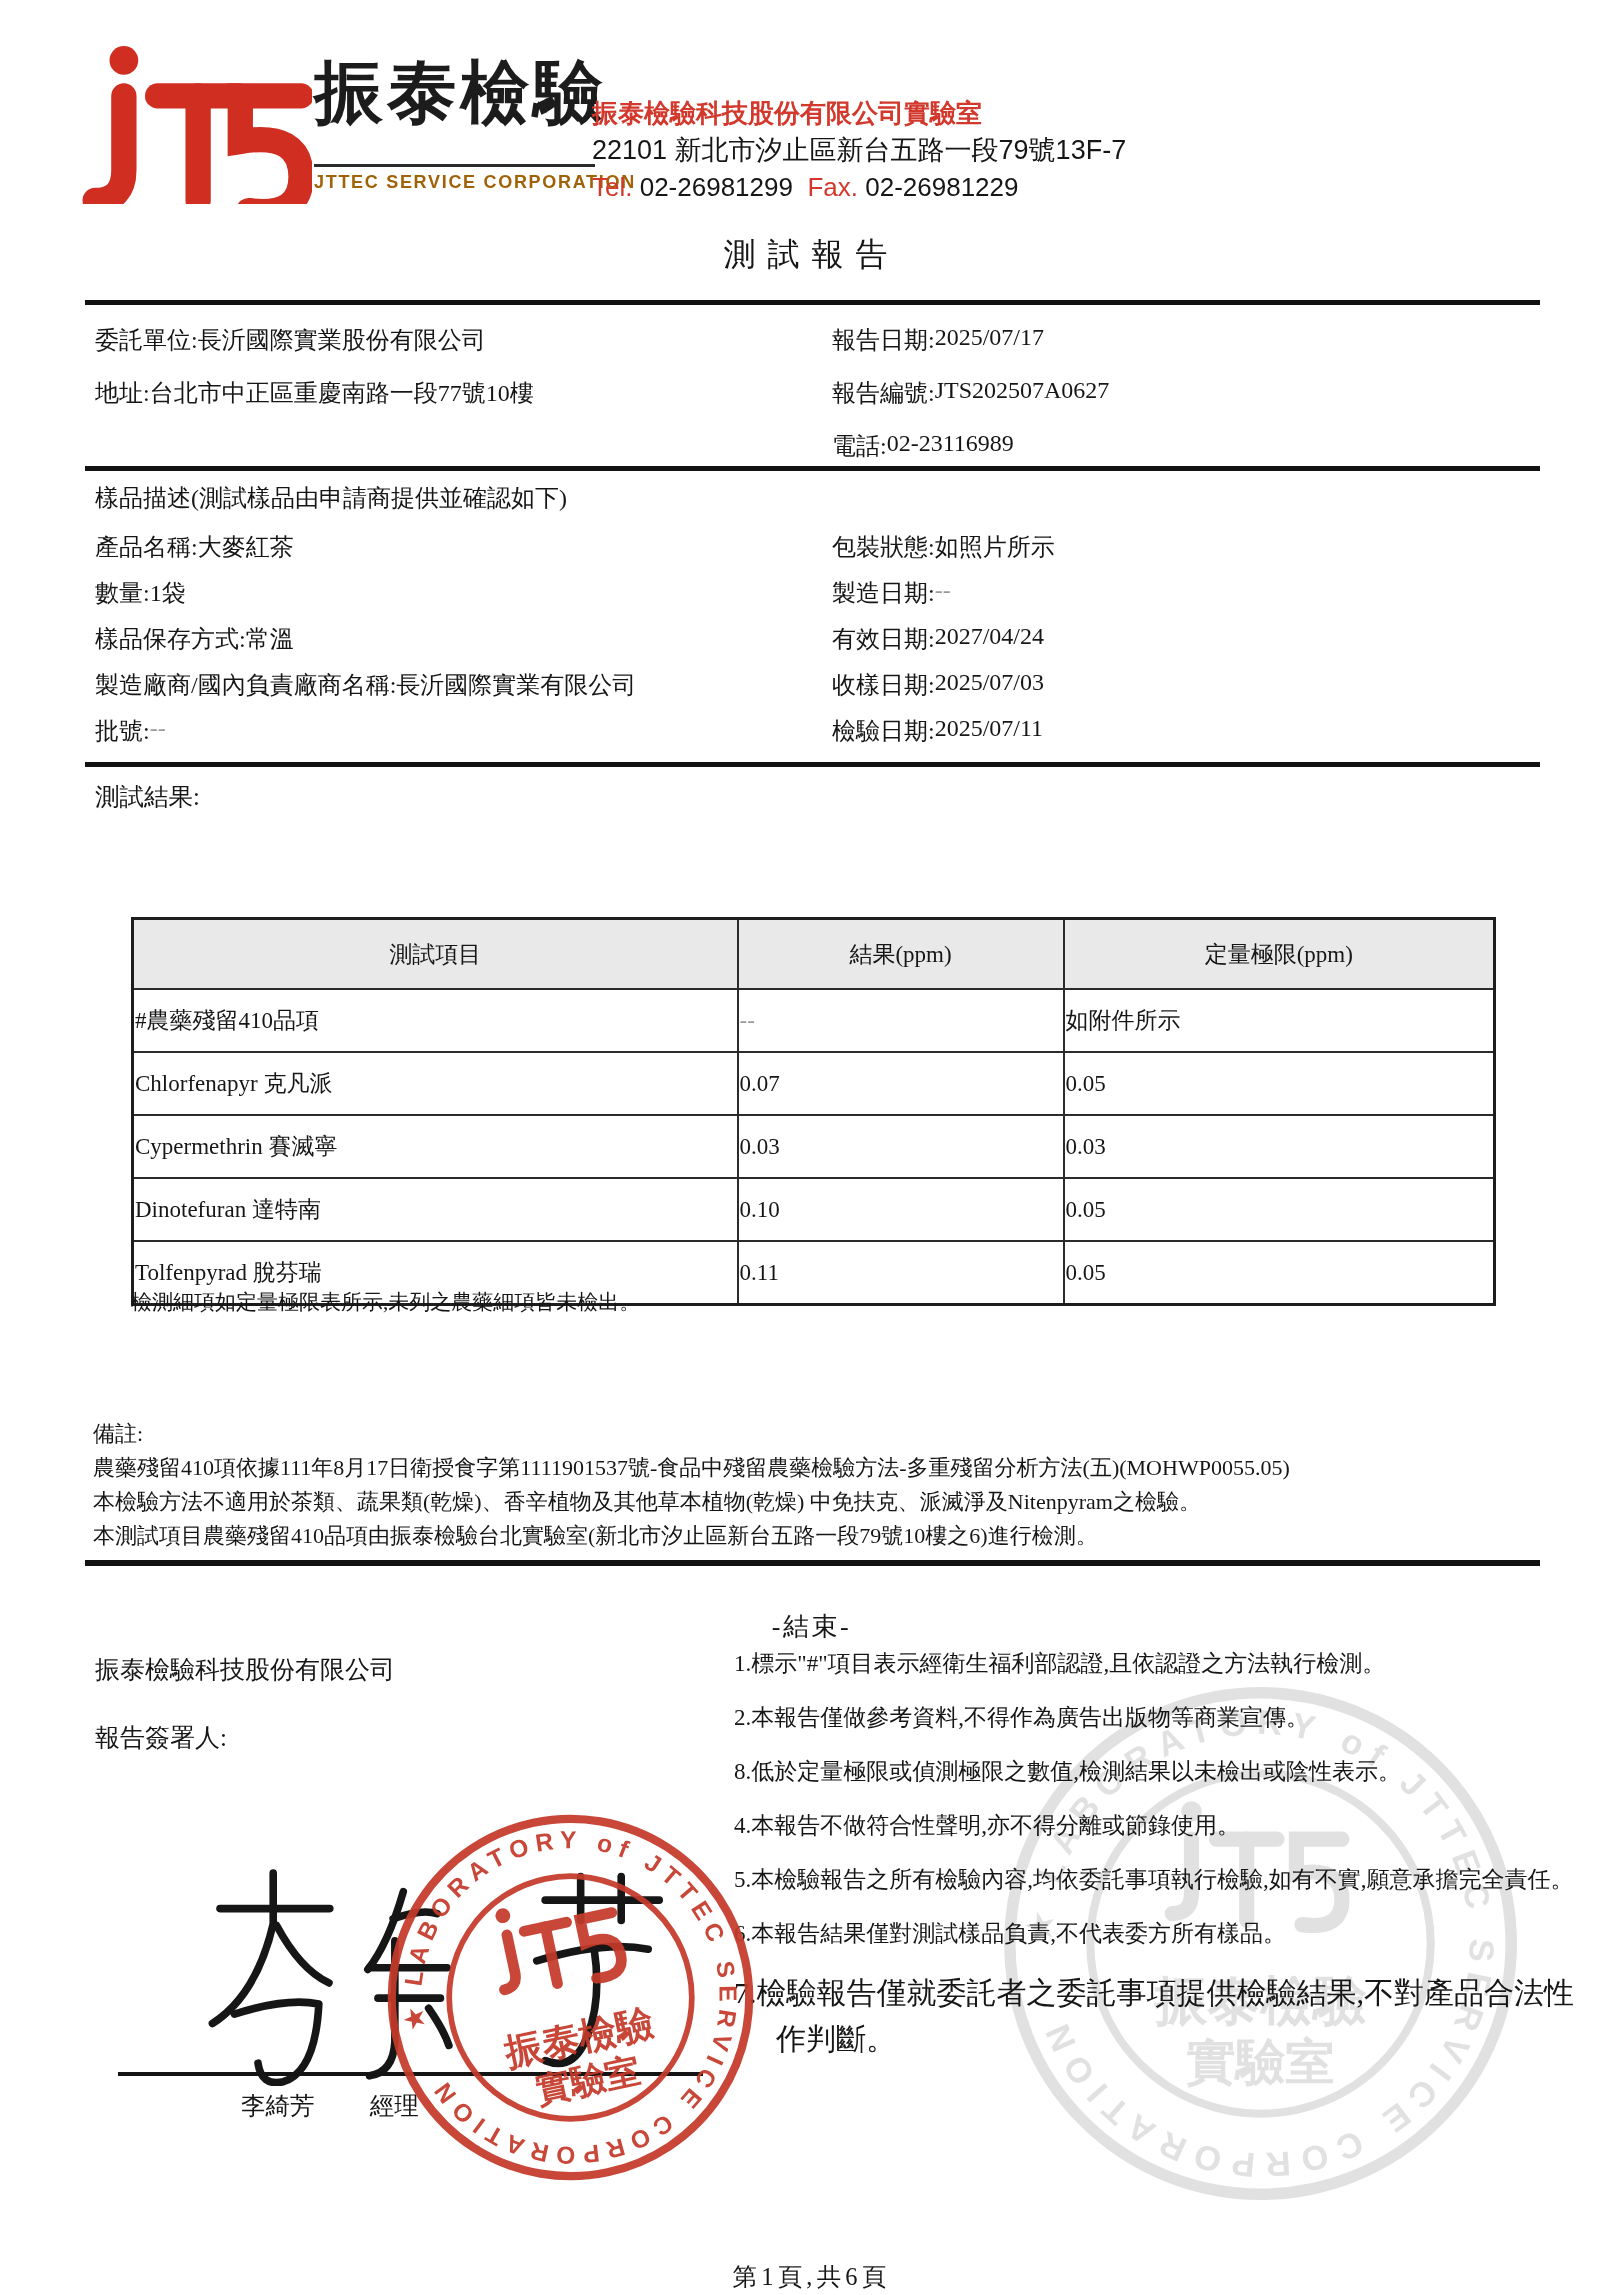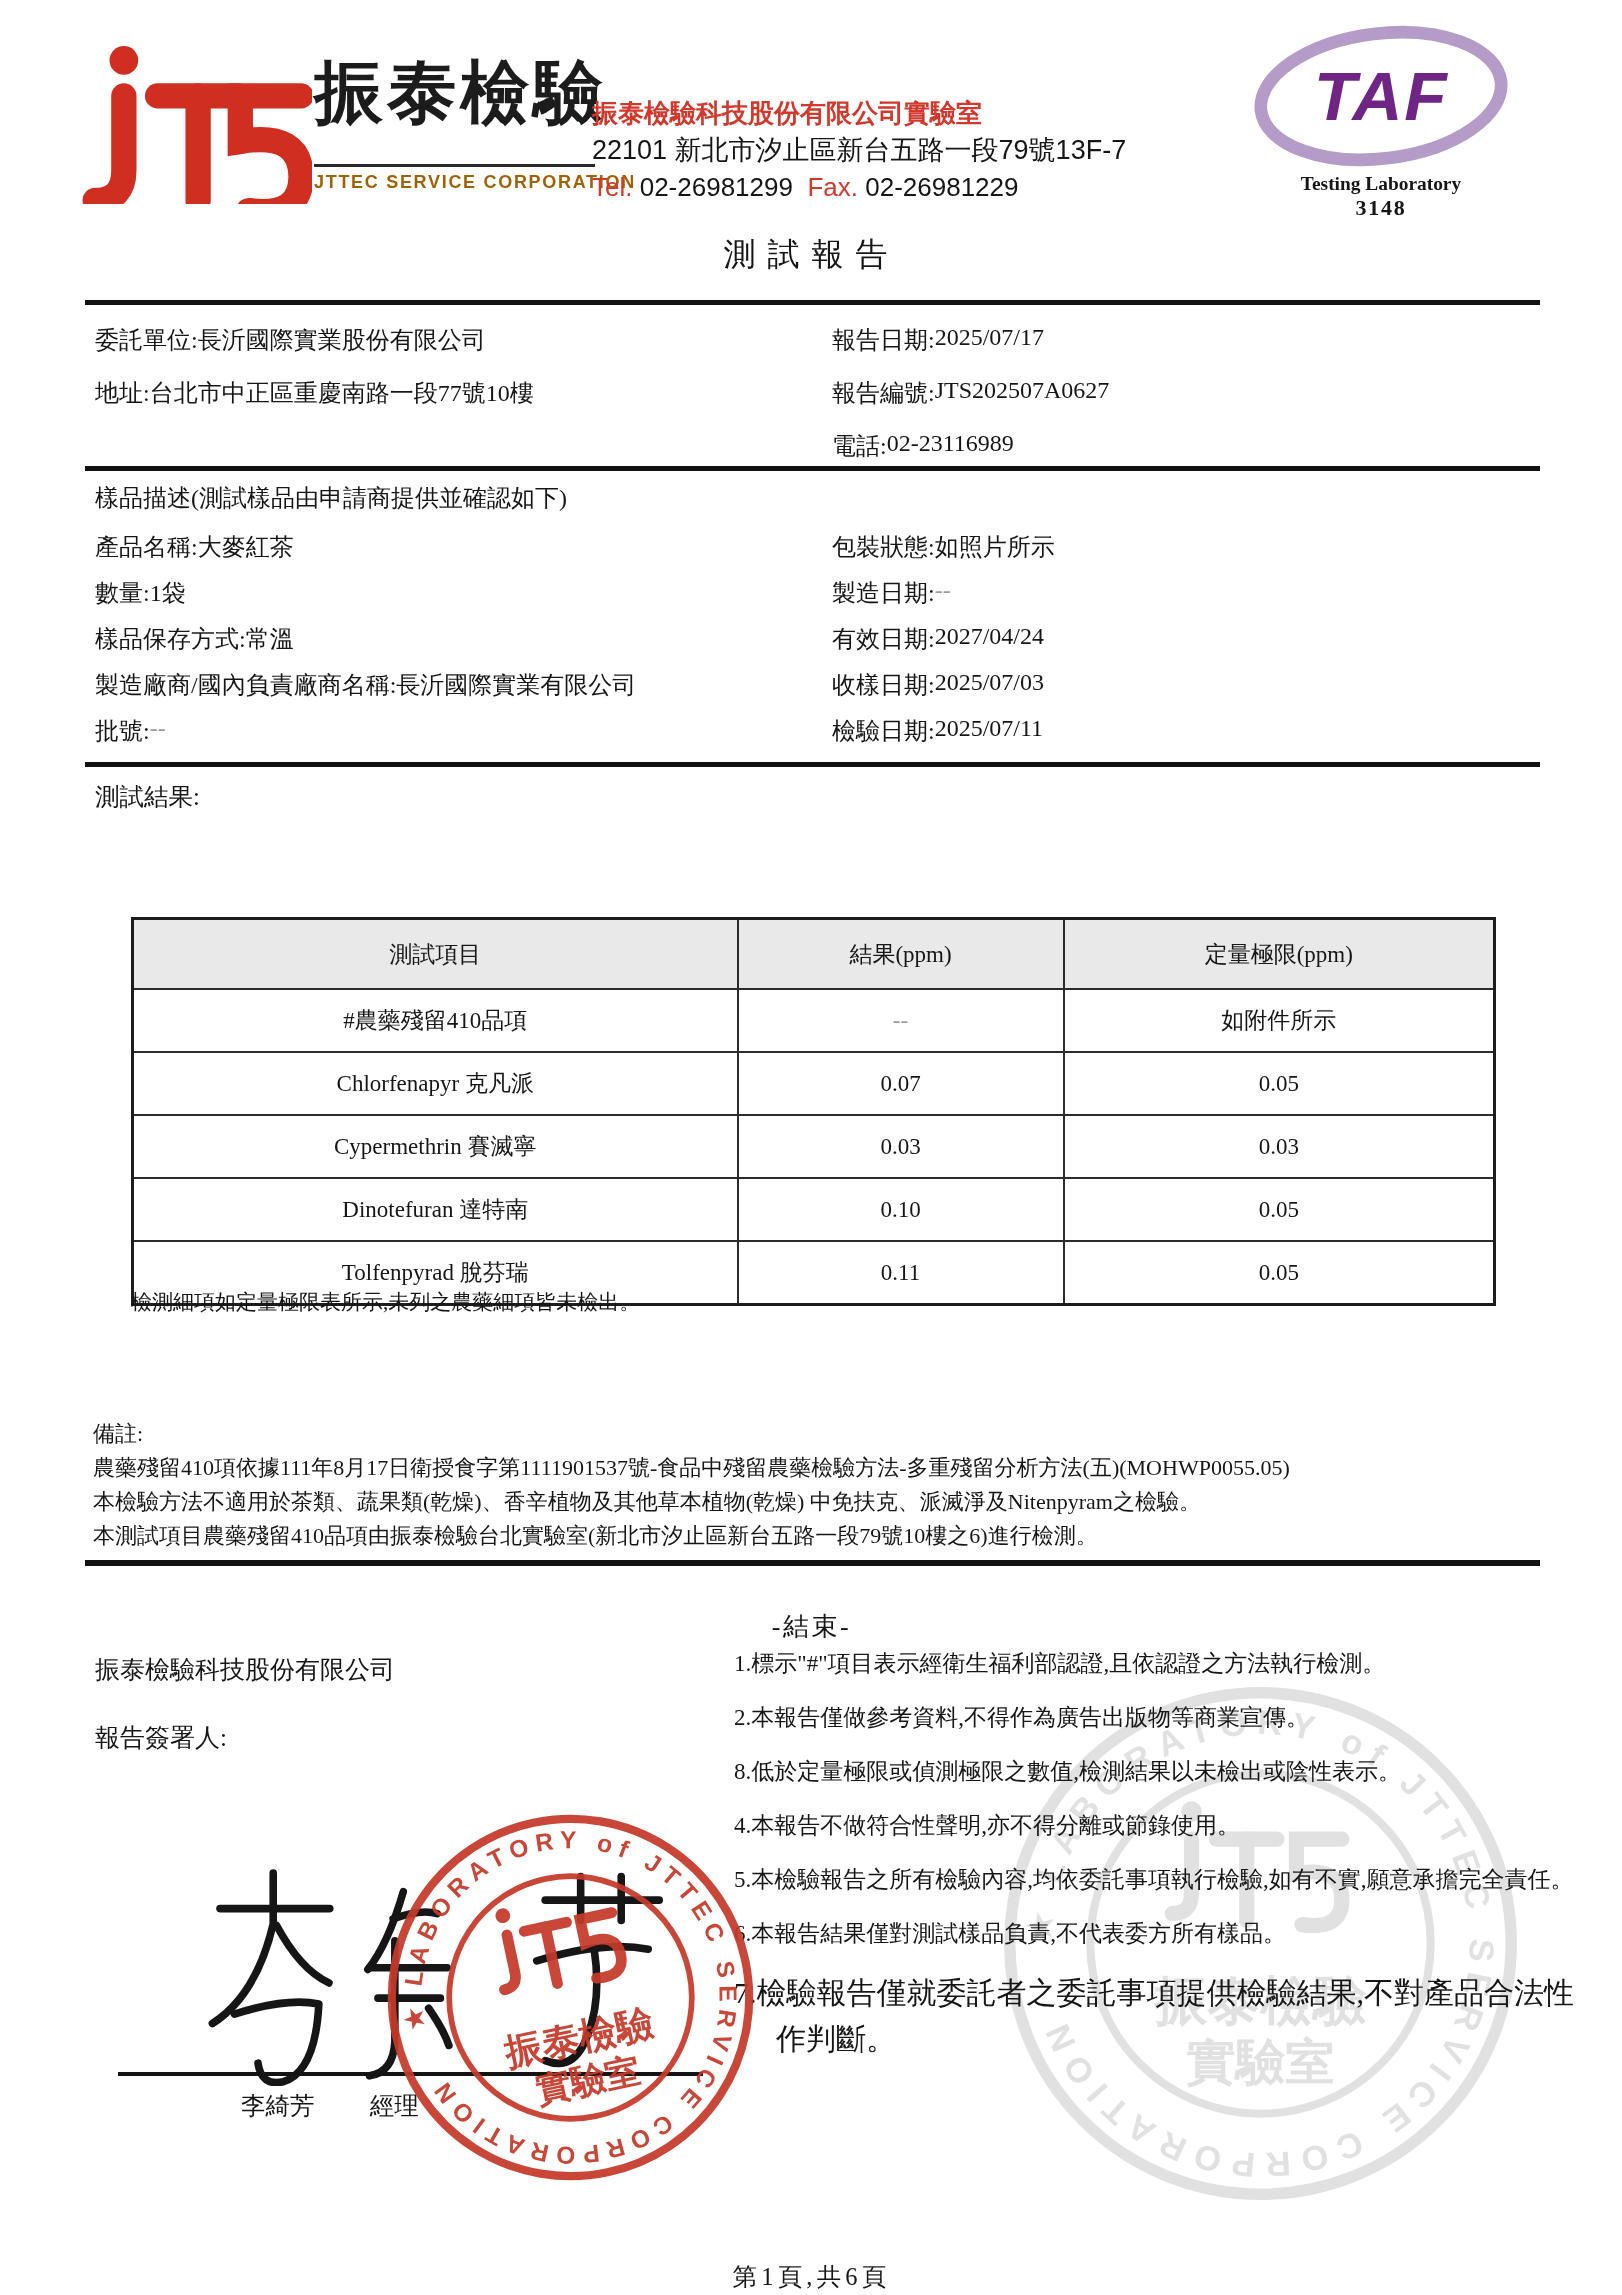--- a/index.html
+++ b/index.html
@@ -33,21 +33,21 @@
   .pair-row{display:flex;font-size:24px;}
   .info-left .pair-row,.info-right .pair-row{height:53px;}
   .sample-head{left:95px;top:482px;font-size:24px;}
   .sample-left{left:95px;top:531px;}
   .sample-right{left:832px;top:531px;}
   .sample-left .pair-row,.sample-right .pair-row{height:46px;}
 
   .results-head{left:95px;top:780px;font-size:24.5px;}
 
   .results-table{position:absolute;left:131px;top:917px;width:1362px;border-collapse:collapse;
-                 table-layout:fixed;font-size:23px;text-align:center;}
+                 table-layout:fixed;font-size:23px;}
   .results-table th{height:66px;background:#e9e9e9;font-weight:normal;border:2.5px solid #2b2b2b;}
   .results-table td{height:59px;border:2.5px solid #2b2b2b;}
   .results-table{border:3.4px solid #1d1d1d;}
   .table-note{left:131px;top:1288px;font-size:21px;}
 
   .remarks{left:93px;top:1417px;font-size:22px;line-height:34px;white-space:nowrap;}
 
   .end-marker{left:0;right:0;top:1580px;text-align:center;font-size:26px;letter-spacing:2.5px;margin-top:29px;}
   .company-name{left:95px;top:1653px;font-size:25px;}
   .signer-label{left:95px;top:1721px;font-size:25px;}
@@ -110,30 +110,20 @@
     <div class="lab-name red">振泰檢驗科技股份有限公司實驗室</div>
     <div class="lab-addr">22101 新北市汐止區新台五路一段79號13F-7</div>
     <div class="lab-tel">
       <span class="red">Tel.</span>
       <span>02-26981299</span>&nbsp;
       <span class="red">Fax.</span>
       <span>02-26981229</span>
     </div>
   </div>
 
-  <div class="abs taf-block">
-    <svg width="264" height="142" viewBox="0 0 312 168">
-      <g transform="rotate(-7 156 84)">
-        <ellipse cx="156" cy="84" rx="143" ry="74" fill="none" stroke="#b49bc8" stroke-width="15"></ellipse>
-      </g>
-      <text x="156" y="112" text-anchor="middle" font-family="Liberation Sans, sans-serif" font-size="82" font-weight="bold" font-style="italic" fill="#6f2583" letter-spacing="2">TAF</text>
-    </svg>
-    <div class="taf-sub">Testing Laboratory</div>
-    <div class="taf-num">3148</div>
-  </div>
 
   <div class="abs doc-title">測試報告</div>
   <div class="hr" style="top:300px"></div>
 
   <div class="pairs info-left">
       <div class="pair-row">
         <span>委託單位:</span>
         <span>長沂國際實業股份有限公司</span>
       </div>
       <div class="pair-row">

